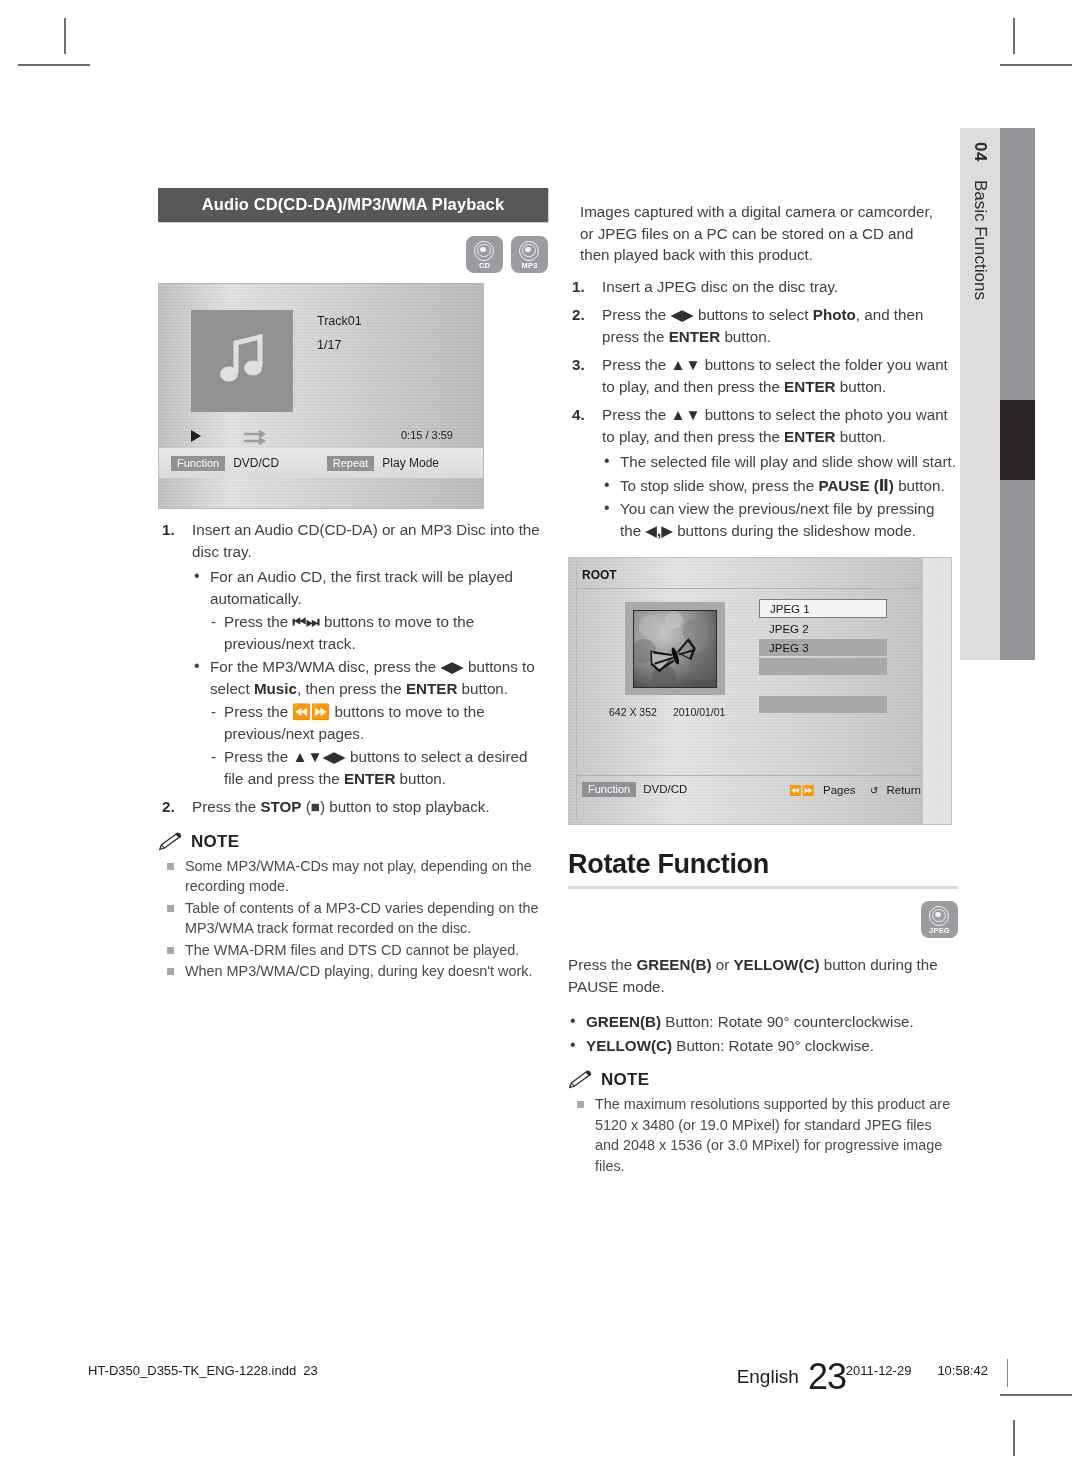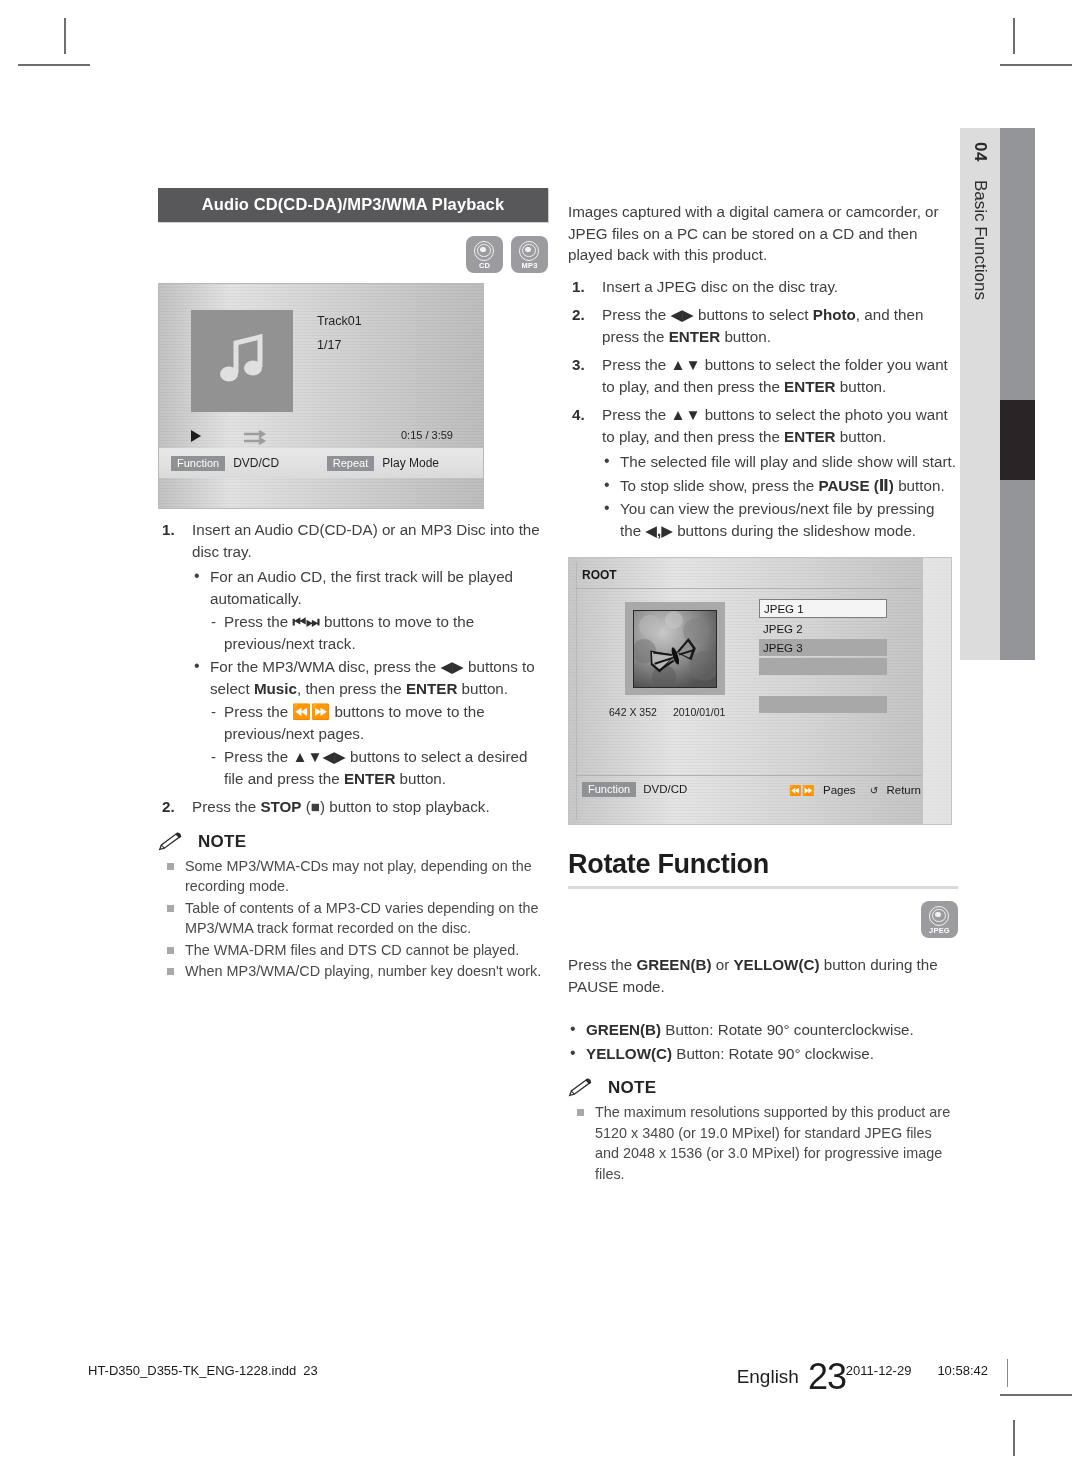--- a/index.html
+++ b/index.html
@@ -79,21 +79,21 @@
   ul.dots>li:before{content:"\2022";position:absolute;left:2px;top:-1px;font-size:16px;color:#3f3f3f;}
 
   ul.dashes{list-style:none;margin:2px 0 0;padding:0;}
   ul.dashes>li{
     position:relative;padding-left:14px;font-size:15.2px;line-height:21.5px;
     margin-bottom:2px;color:#3f3f3f;
   }
   ul.dashes>li:before{content:"-";position:absolute;left:1px;top:0;color:#3f3f3f;}
 
   
-  .note-head{display:flex;align-items:flex-end;gap:15px;margin:14px 0 4px;}
+  .note-head{display:flex;align-items:flex-end;gap:8px;margin:14px 0 4px;}
   .note-head .pencil{width:25px;height:20px;flex:0 0 auto;}
   .note-head .word{font-size:17px;font-weight:bold;color:#232323;letter-spacing:.3px;}
   ul.squares{list-style:none;margin:2px 0 0;padding:0;}
   ul.squares>li{
     position:relative;padding-left:27px;font-size:14.4px;line-height:20.5px;
     margin-bottom:1px;color:#4a4a4a;
   }
   ul.squares>li:before{
     content:"";position:absolute;left:9px;top:7px;width:7px;height:7px;background:#a8a8a8;
   }
@@ -159,21 +159,21 @@
 
   #jpeg-osd .thumb-wrap{
     position:absolute;left:56px;top:44px;width:100px;height:93px;
     background:#a9a9a9;display:flex;align-items:center;justify-content:center;
   }
   #jpeg-osd .thumb{width:82px;height:76px;border:1px solid #2a2a2a;overflow:hidden;position:relative;}
   #jpeg-osd .meta{position:absolute;left:40px;top:148px;font-size:10.5px;color:#1f1f1f;}
   #jpeg-osd .meta span{margin-right:16px;}
 
   #jpeg-osd .list{position:absolute;left:190px;top:41px;width:128px;}
-  #jpeg-osd .row{height:17px;display:flex;align-items:center;padding-left:4px;box-sizing:border-box;
+  #jpeg-osd .row{height:17px;display:flex;align-items:center;padding-left:10px;box-sizing:border-box;
                  font-size:11.5px;color:#151515;margin-bottom:2px;}
   #jpeg-osd .row.sel{background:#f4f4f4;border:1px solid #7d7d7d;height:19px;}
   #jpeg-osd .row.alt{background:#a8a8a8;}
   #jpeg-osd .row.blank{background:#a8a8a8;}
 
   #jpeg-osd .footbar{
     position:absolute;left:7px;bottom:22px;right:30px;height:26px;
     border-top:1px solid #b0b0b0;display:flex;align-items:center;
   }
   #jpeg-osd .footbar .chip{background:#8f9195;color:#ffffff;font-size:11px;padding:1.5px 6px;margin-left:6px;}
@@ -317,28 +317,28 @@
         <path d="M2 21l5.5-1.6L27 5.2 23.3 1.2 4 15.6z" fill="#ffffff" stroke="#2b2b2b" stroke-width="1.5"></path>
         <path d="M4 15.6l3.5 3.8" stroke="#2b2b2b" stroke-width="1.3" fill="none"></path>
         <path d="M20.5 2.6c2-2 4.5-2.4 6.2-.6 1.7 1.8 1 4-.9 5.6" fill="#2b2b2b"></path>
       </svg>
       <span class="word">NOTE</span>
     </div>
     <ul class="squares">
       <li>Some MP3/WMA-CDs may not play, depending on the recording mode.</li>
       <li>Table of contents of a MP3-CD varies depending on the MP3/WMA track format recorded on the disc.</li>
       <li>The WMA-DRM files and DTS CD cannot be played.</li>
-      <li>When MP3/WMA/CD playing, number key doesn't work.</li>
+      <li>When MP3/WMA/CD playing, during key doesn't work.</li>
     </ul>
   </div>
 
   <div class="col" id="right-column">
 
 
-    <p class="para" style="margin:13px 0 0;">Images captured with a digital camera or camcorder, or JPEG files on a PC can be stored on a CD and then played back with this product.</p>
+    <p class="para" style="margin:13px 12px 0;">Images captured with a digital camera or camcorder, or JPEG files on a PC can be stored on a CD and then played back with this product.</p>
 
     <ol class="steps">
       <li>
         <span class="num">1.</span>
         <span>Insert a JPEG disc on the disc tray.</span>
       </li>
       <li>
         <span class="num">2.</span>
         <span>Press the </span><b>◀▶</b><span> buttons to select </span><b>Photo</b><span>, and then press the </span><b>ENTER</b><span> button.</span>
       </li>
@@ -443,21 +443,21 @@
               <div class="r3 ring"></div>
           </div>
           <div class="tag">JPEG</div>
         </div>
       </div>
 
       <p class="para" style="margin:16px 0 0;">
         <span>Press the </span><b>GREEN(B)</b><span> or </span><b>YELLOW(C)</b><span> button during the PAUSE mode.</span>
       </p>
 
-      <ul class="dots" style="margin-top:22px;">
+      <ul class="dots" style="margin-top:14px;">
         <li>
           <b>GREEN(B)</b><span> Button: Rotate 90° counterclockwise.</span>
         </li>
         <li>
           <b>YELLOW(C)</b><span> Button: Rotate 90° clockwise.</span>
         </li>
       </ul>
 
       <div class="note-head">
         <svg class="pencil" viewBox="0 0 30 24">

